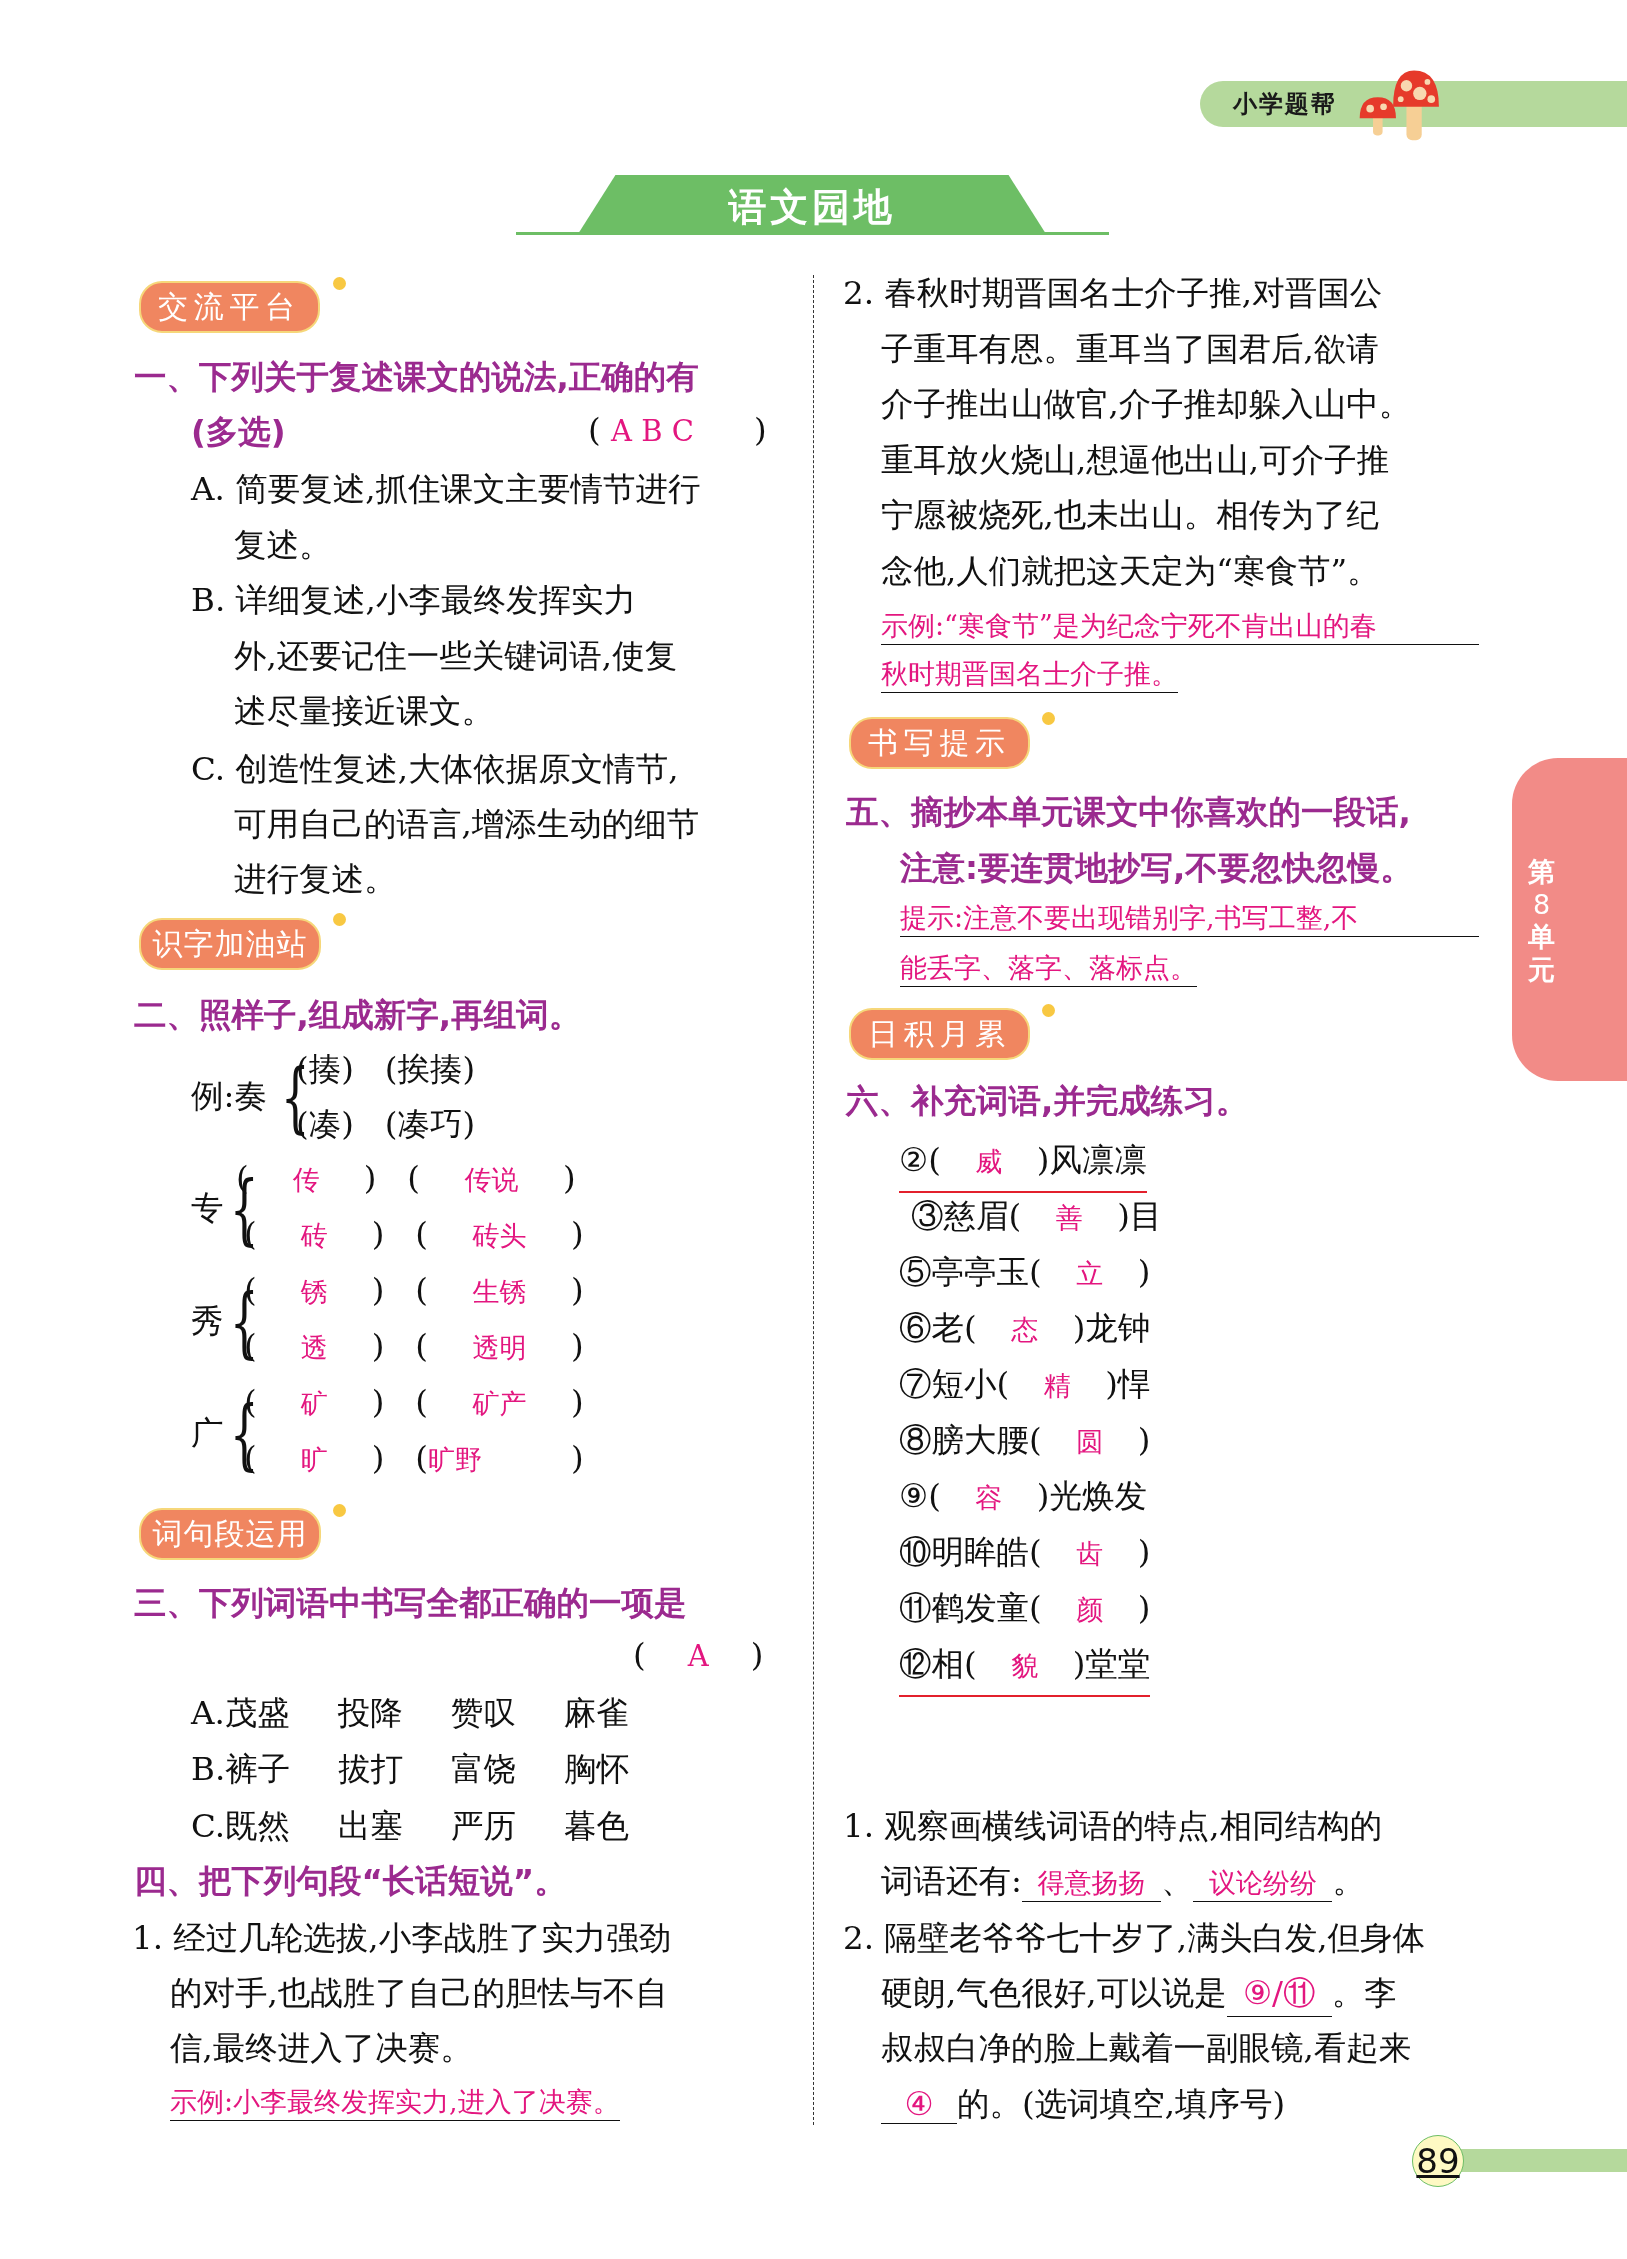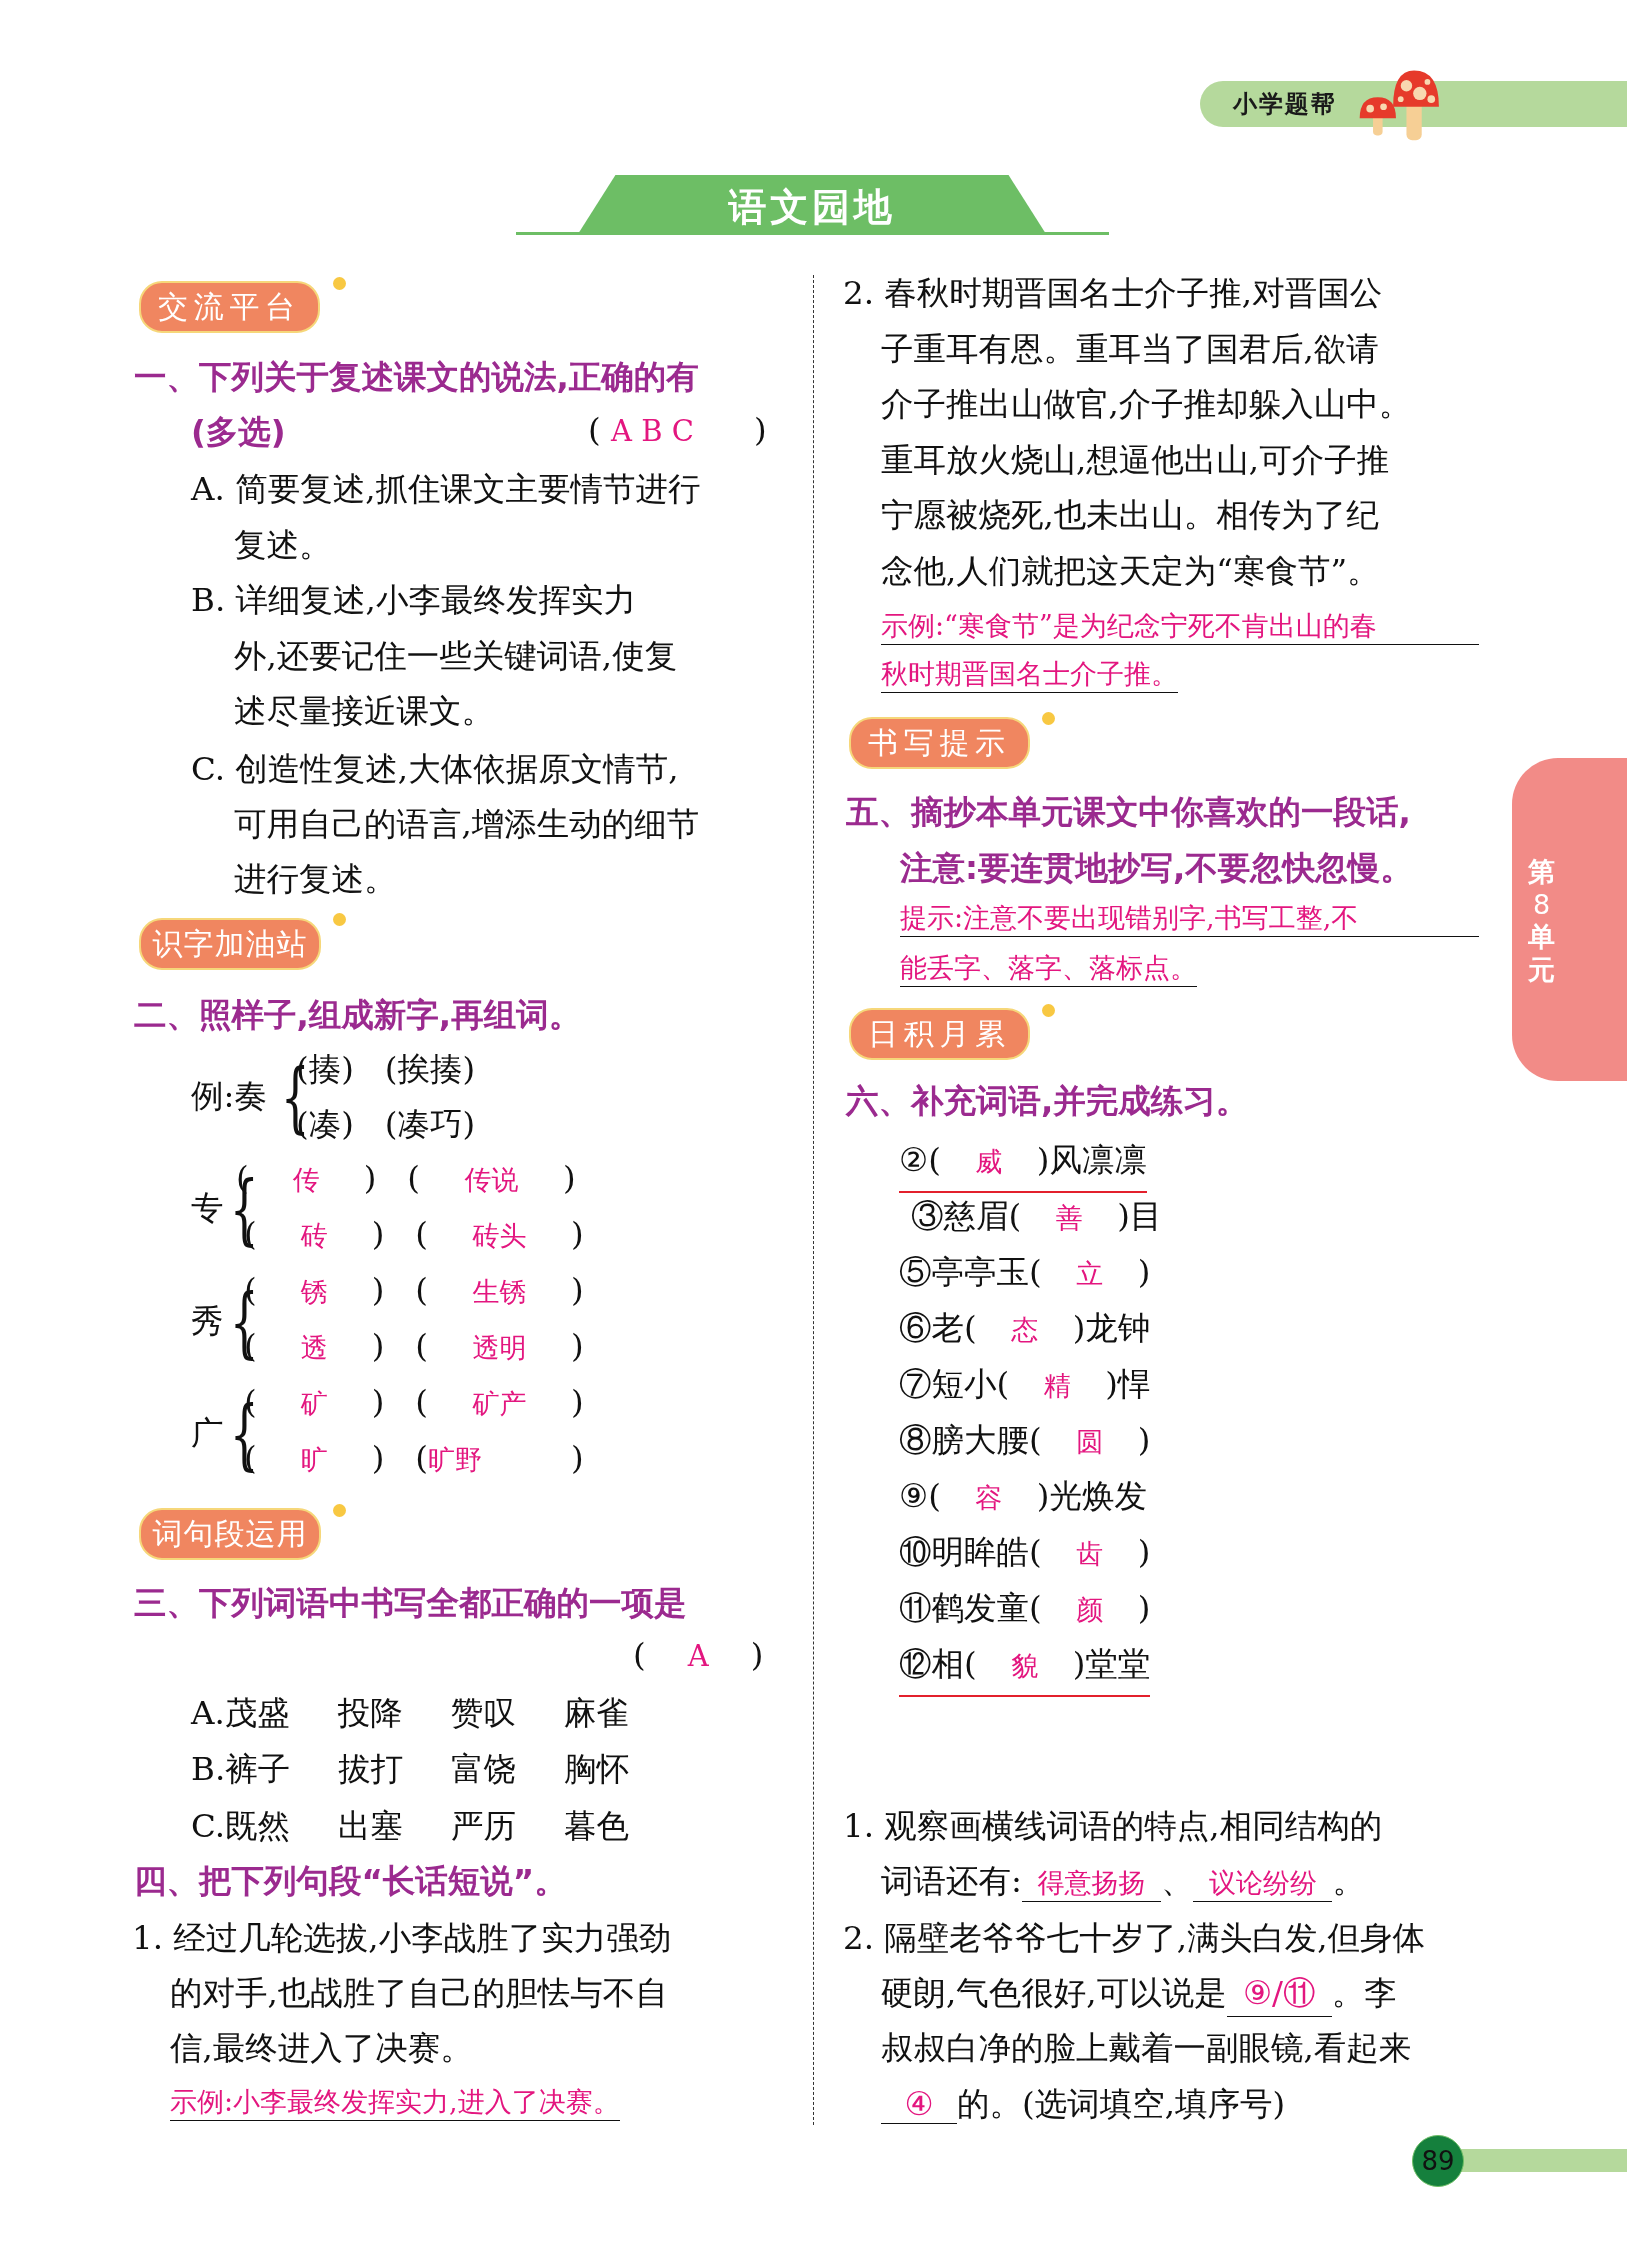--- a/index.html
+++ b/index.html
@@ -33,22 +33,22 @@
   .t { font-size:32.5px; white-space:nowrap; }
   .ans { color:#e3167f; }
   .ul { border-bottom:1.9px solid #111; }
 
   
   .unit-tab { left:1512px; top:758px; width:116px; height:323px; background:#f28b87; border-radius:46px 0 0 46px; }
   .unit-text { left:1520px; top:856px; width:43px; color:#fff; font-size:27px; font-weight:bold; text-align:center; line-height:32.5px; font-family:"DejaVu Sans","Liberation Sans",sans-serif; }
 
   
   .pg-bar { left:1448px; top:2149px; width:180px; height:23px; background:#b5d99c; }
-  .pg-circle { left:1412px; top:2135px; width:50px; height:50px; border:1.9px solid #6dbe65; border-radius:50%; background:#15803d;
-               text-align:center; line-height:50px; font-size:26px; font-family:"DejaVu Sans","Liberation Sans",sans-serif; }
+  .pg-circle { left:1412px; top:2135px; width:50px; height:50px; border:1.9px solid #6dbe65; border-radius:50%; background:#fef9c3;
+               text-align:center; line-height:50px; font-size:34px; font-family:"DejaVu Sans","Liberation Sans",sans-serif;text-decoration:underline; }
 
   .brace { font-size:76px; line-height:76px; font-weight:100; transform:scaleX(0.6); }
 </style>
 </head>
 <body>
 
 <div class="abs brand-bar"></div>
 <div class="abs brand-text sans">小学题帮</div>
 <svg class="abs" style="left:1353px;top:59px" width="105" height="86" viewBox="0 0 110 90">
   <rect x="21" y="55" width="10" height="25" rx="4" fill="#f6cf95"></rect>

